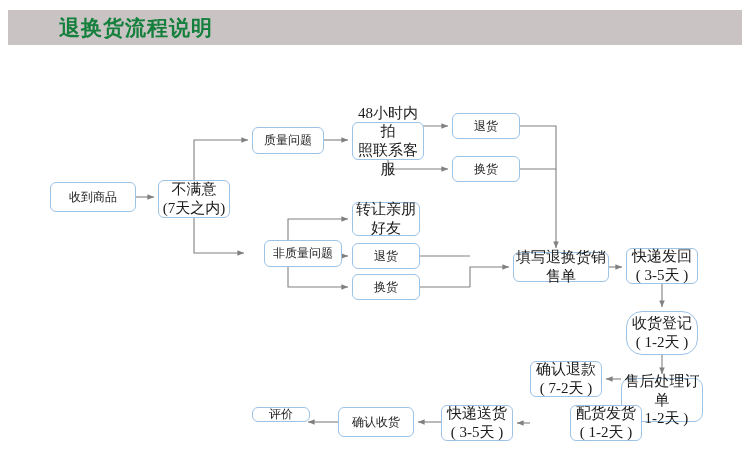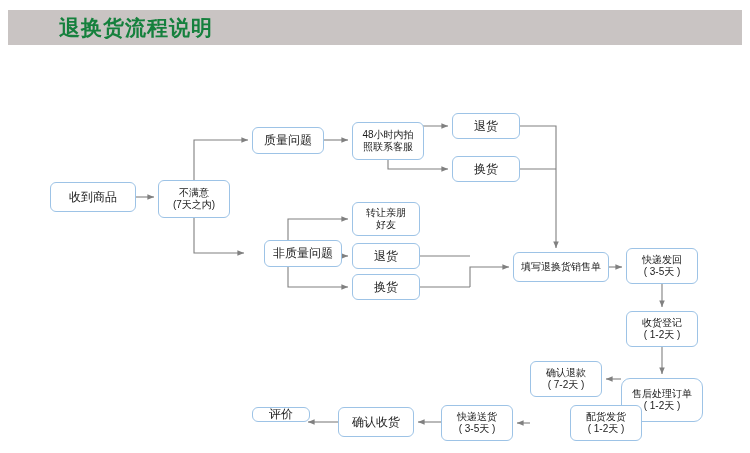--- a/index.html
+++ b/index.html
@@ -65,21 +65,22 @@
     display: flex;
     align-items: center;
     justify-content: center;
     text-align: center;
     line-height: 1.25;
     font-size: 12px;
     white-space: pre-line;
     padding: 0 2px;
   }
   .node.tiny {
-    font-size: 10px;
+    font-size: 15px;
+    font-family: Liberation Serif, serif;
   }
 </style>
 </head>
 <body>
 
 <div id="page">
 
   <div id="header-bar"></div>
   <div id="header-title">退换货流程说明</div>
 
@@ -160,21 +161,21 @@
 
     <div class="node" style="left:352px;top:243px;width:68px;height:26px;">退货</div>
 
     <div class="node" style="left:352px;top:274px;width:68px;height:26px;">换货</div>
 
     <div class="node tiny" style="left:513px;top:252px;width:96px;height:30px;text-align:center;">填写退换货销售单</div>
 
     <div class="node tiny" style="left:626px;top:248px;width:72px;height:36px;">快递发回
 ( 3-5天 )</div>
 
-    <div class="node tiny" style="left:626px;top:311px;width:72px;height:36px;">收货登记
+    <div class="node tiny" style="left:626px;top:311px;width:72px;height:44px;border-radius:16px;">收货登记
 ( 1-2天 )</div>
 
     <div class="node tiny" style="left:621px;top:378px;width:82px;height:44px;border-radius:9px;">售后处理订单
 ( 1-2天 )</div>
 
     <div class="node tiny" style="left:530px;top:361px;width:72px;height:36px;">确认退款
 ( 7-2天 )</div>
 
     <div class="node tiny" style="left:530px;top:405px;width:72px;height:36px;margin-left:40px;">配货发货
 ( 1-2天 )</div>

